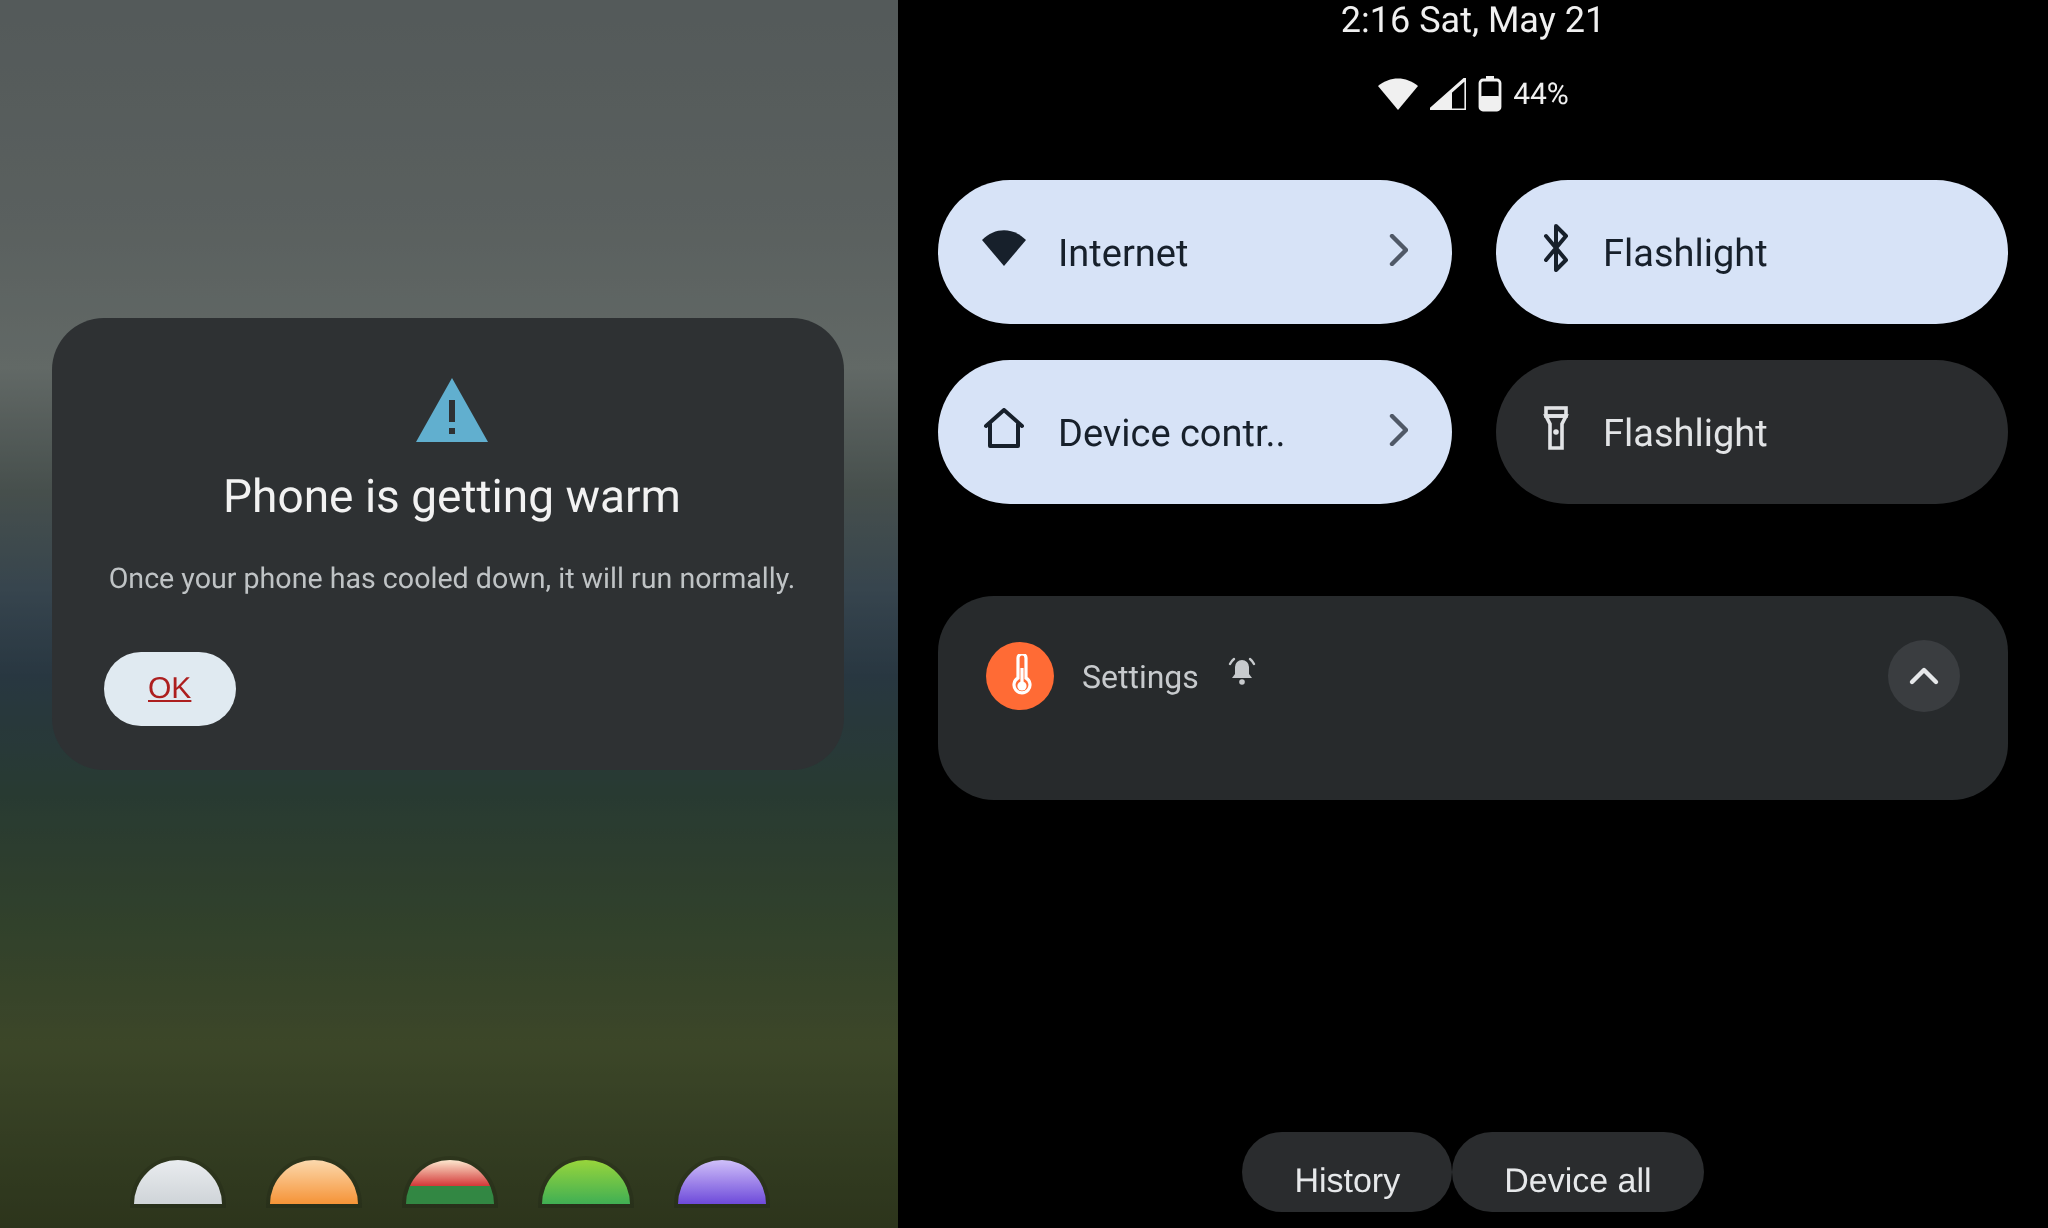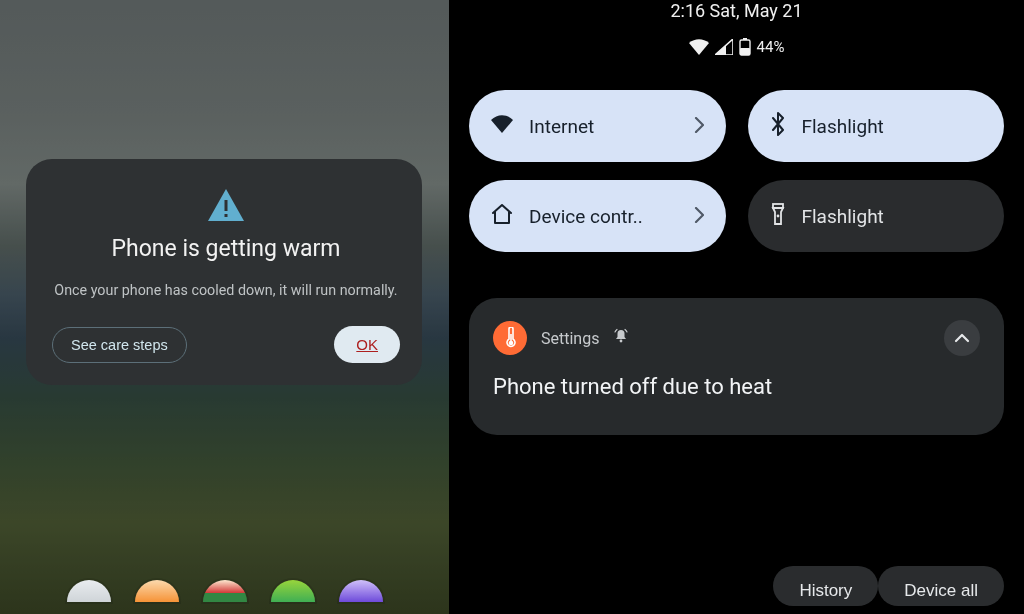--- a/index.html
+++ b/index.html
@@ -108,21 +108,21 @@
   .notif-head .spacer { flex:1; }
   .notif-head .collapse {
     width:36px; height:36px; border-radius:50%; background:#3a3d40;
     display:flex; align-items:center; justify-content:center; cursor:pointer;
   }
   .notif h3 { font-size:22px; font-weight:400; color:#f2f4f6; margin-bottom:10px; }
   .notif .body { font-size:17.5px; line-height:1.45; color:#bfc3c6; }
 
   .footerbtns {
     position:absolute; bottom:8px; left:20px; right:20px;
-    display:flex; justify-content:flex-end;
+    display:flex; justify-content:center;
   }
   .chip {
     background:#2a2c2e; color:#e6e8ea; border:none;
     border-radius:26px; padding:14px 26px 4px 26px; font-size:17px; cursor:pointer;
     height:40px; overflow:hidden;
   }
 </style>
 </head>
 <body>
 
@@ -133,21 +133,20 @@
       <div class="warn">
         <svg width="36" height="32" viewBox="0 0 36 32">
           <polygon points="18,0 36,32 0,32" fill="#5ab1d4"></polygon>
           <rect x="16.5" y="11" width="3" height="11" fill="#2e3133"></rect>
           <rect x="16.5" y="25" width="3" height="3" fill="#2e3133"></rect>
         </svg>
       </div>
       <h2>Phone is getting warm</h2>
       <p>Once your phone has cooled down, it will run normally.</p>
       <div class="btnrow">
-        <button class="btn-outline">See care steps</button>
         <button class="btn-fill">OK</button>
       </div>
     </div>
     <div class="dockhints">
       <span></span>
         <span></span>
         <span></span>
         <span></span>
         <span></span>
     </div>
@@ -249,21 +248,20 @@
             <path d="M2 4 a7 7 0 0 1 2 -2.5 M14 4 a7 7 0 0 0 -2 -2.5" fill="none" stroke="#c7cacd" stroke-width="1.2" stroke-linecap="round"></path>
           </svg>
         </span>
         <div class="spacer"></div>
         <div class="collapse">
           <svg width="16" height="10" viewBox="0 0 16 10">
               <path d="M2 8 L8 2 L14 8" fill="none" stroke="#e6e8ea" stroke-width="2.2" stroke-linecap="round" stroke-linejoin="round"></path>
             </svg>
         </div>
       </div>
-      <h3>Phone turned off due to heat</h3>
     </div>
 
     <div class="footerbtns">
       <button class="chip">History</button>
       <button class="chip">Device all</button>
     </div>
 
   </div>
 
 </div>

